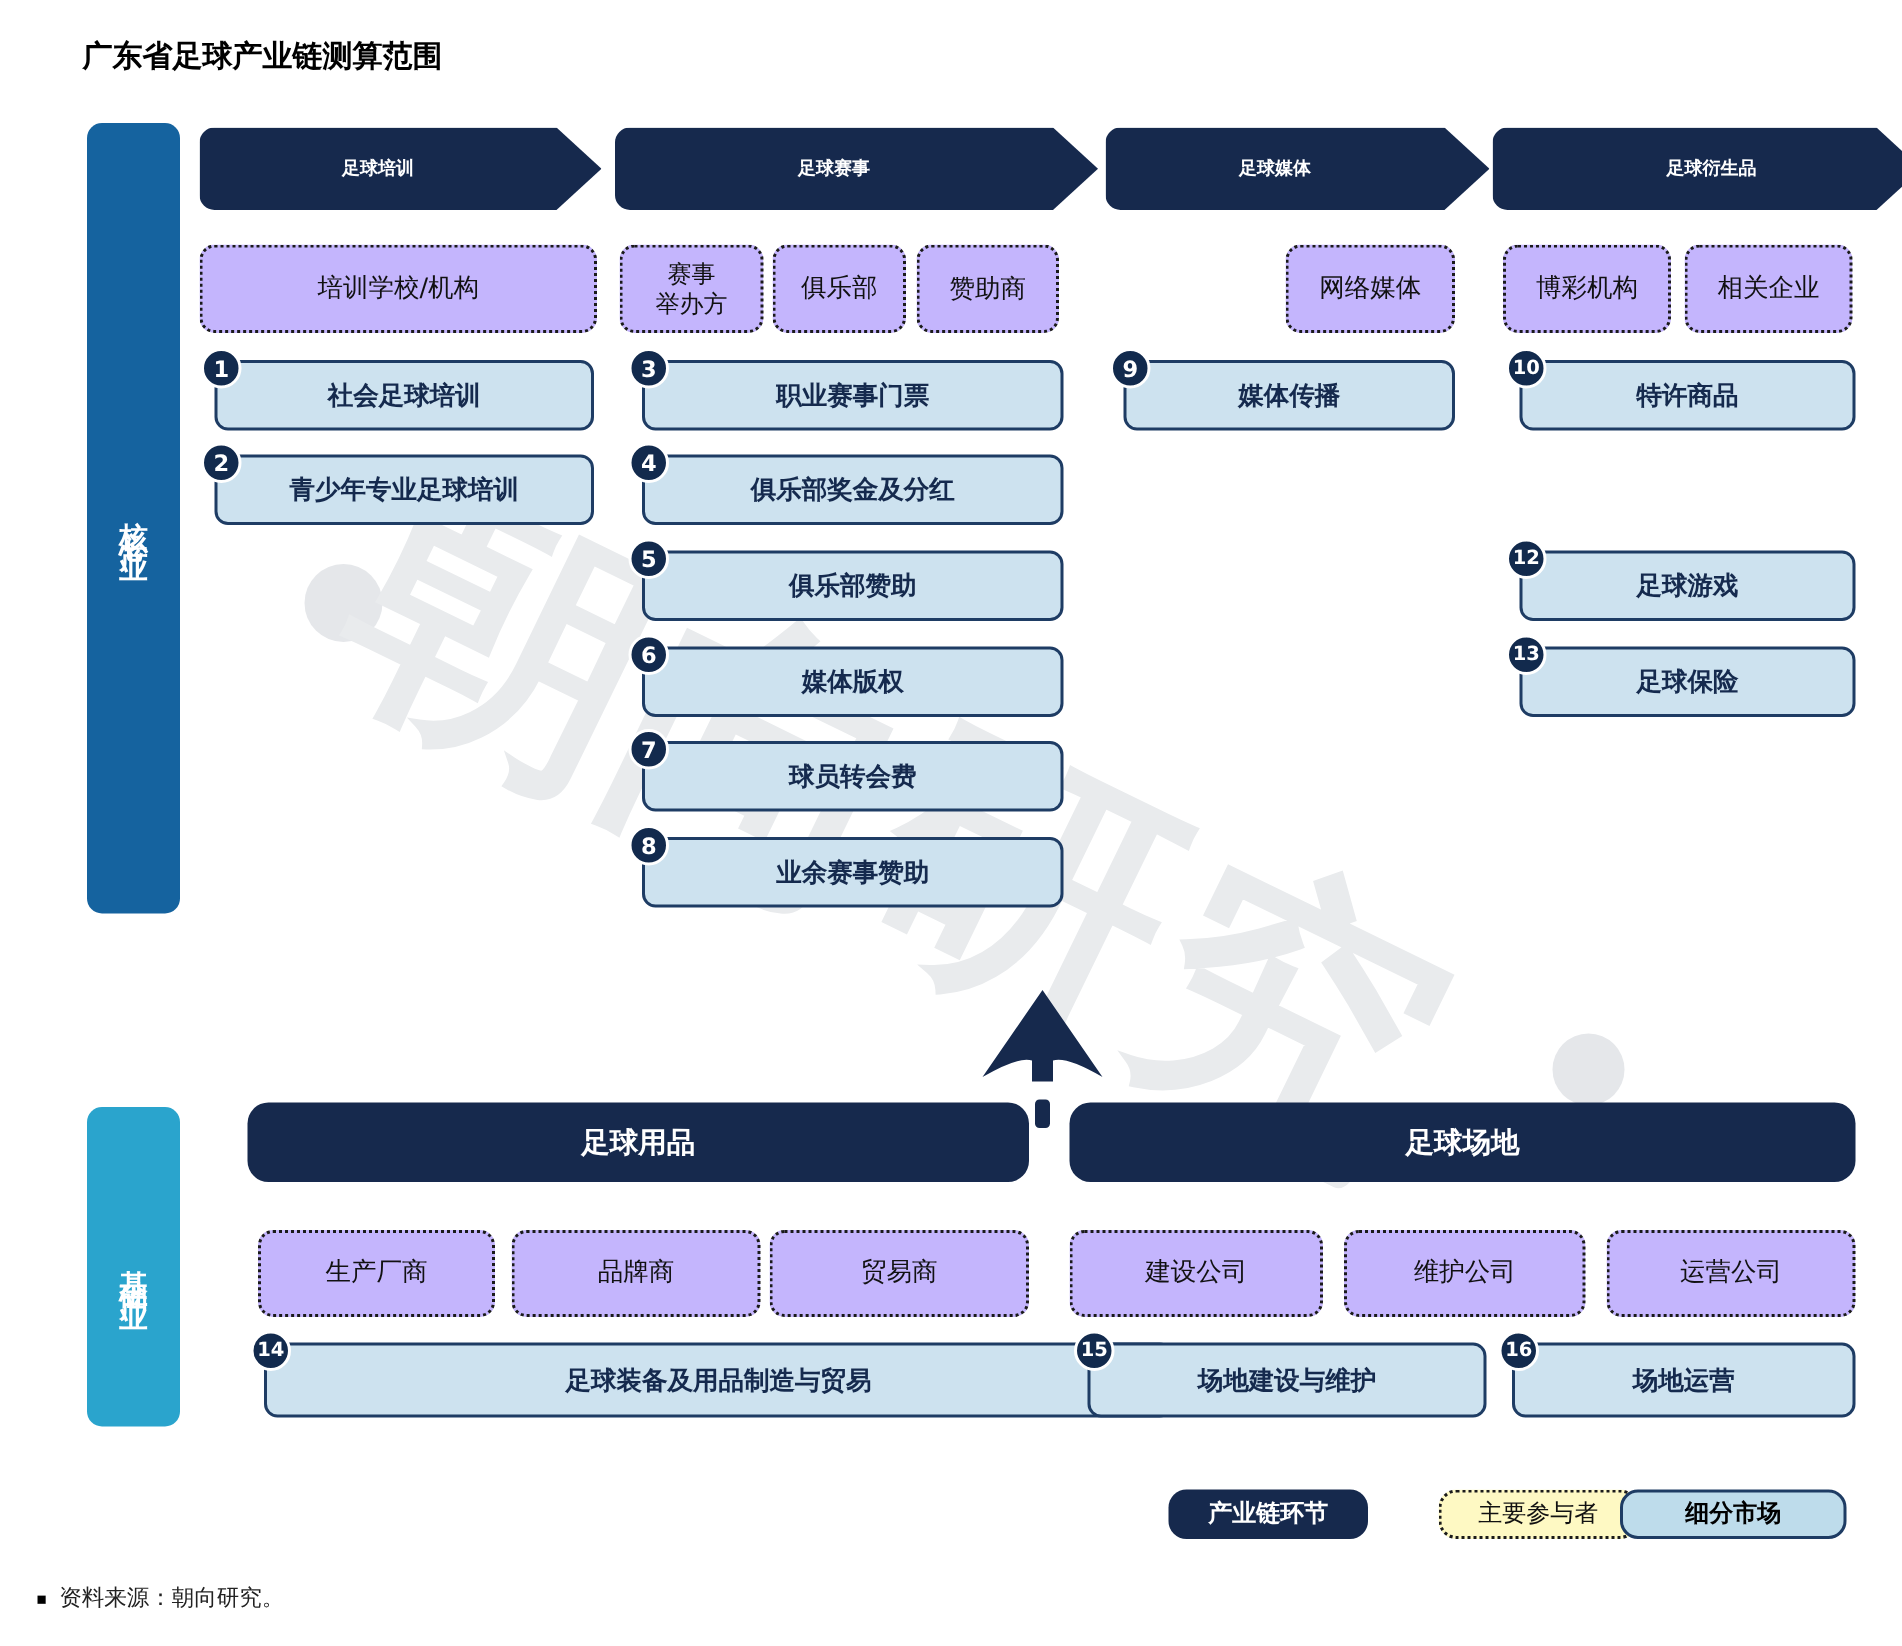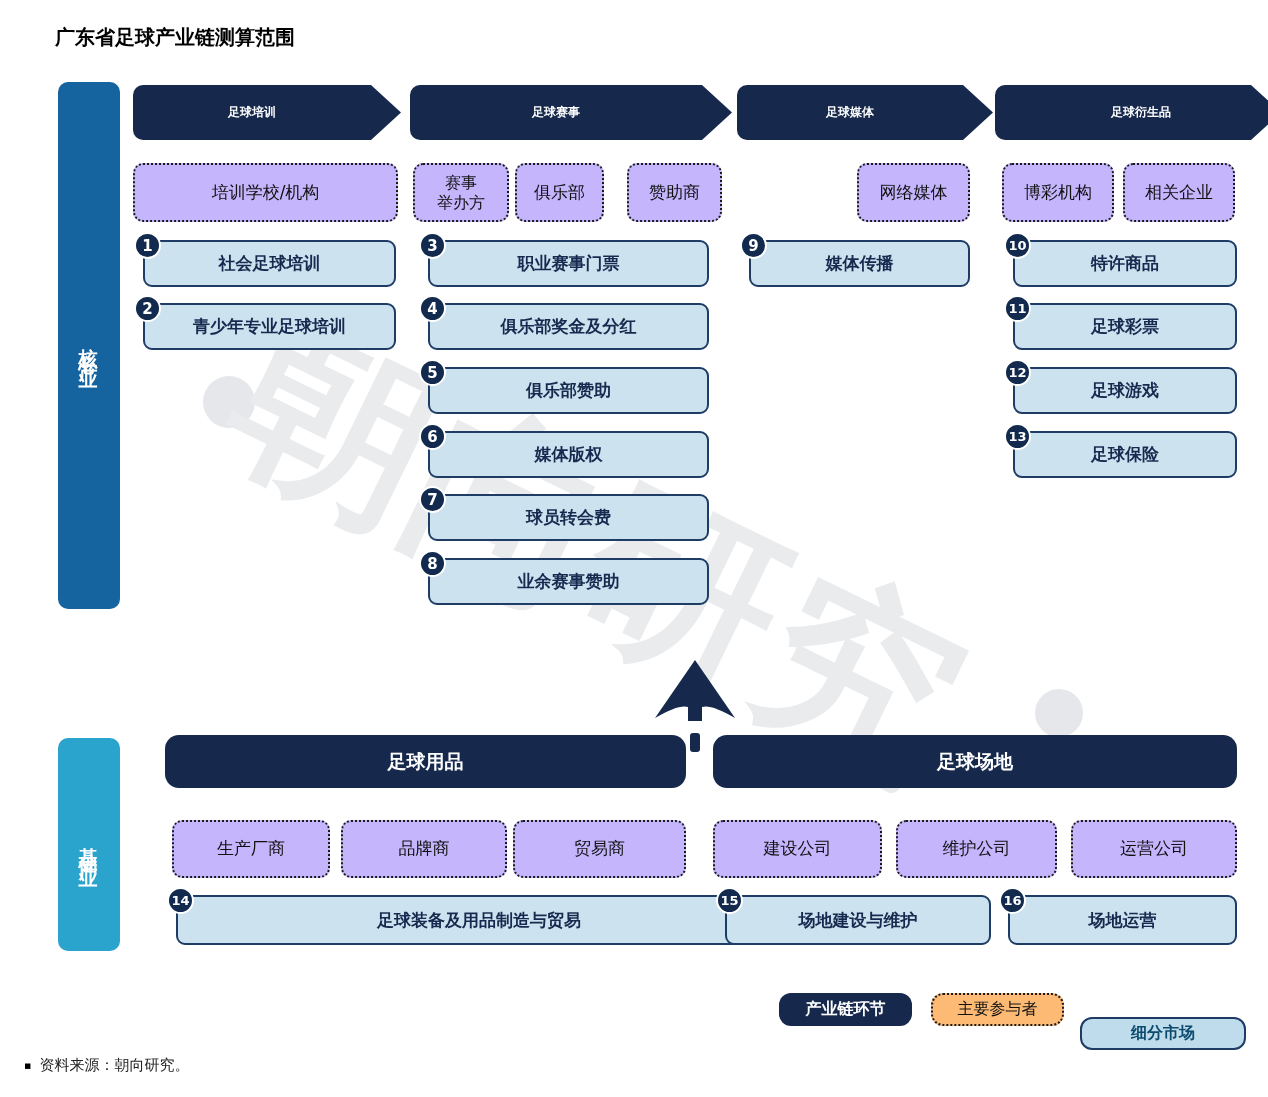--- a/index.html
+++ b/index.html
@@ -42,22 +42,22 @@
   .market.bottom{top:895px;height:50px;}
 
   .section-header{position:absolute;top:735px;height:53px;background:#16294d;border-radius:14px;
     display:flex;align-items:center;justify-content:center;color:#fff;font-weight:bold;font-size:19px;}
 
   .connector{position:absolute;left:652px;top:660px;}
 
   .legend-item{position:absolute;top:993px;height:33px;box-sizing:border-box;border-radius:12px;
     display:flex;align-items:center;justify-content:center;font-size:16px;}
   .legend-chain{left:779px;width:133px;background:#16294d;color:#fff;font-weight:bold;}
-  .legend-participant{left:931px;width:133px;background:#fdba74;border:2px dotted #1a1a1a;color:#111;}
-  .legend-market{left:1080px;width:166px;background:#bedceb;border:2px solid #1e3c64;color:#0c4a6e;font-weight:bold;margin-top:24px;}
+  .legend-participant{left:959px;width:133px;background:#fef9c3;border:2px dotted #1a1a1a;color:#111;}
+  .legend-market{left:1080px;width:151px;background:#bedceb;border:2px solid #1e3c64;color:#000000;font-weight:bold;}
 
   .footer{position:absolute;left:24px;top:1056px;font-size:15px;color:#222;display:flex;align-items:center;gap:8px;}
   .footer .bullet{font-size:11px;color:#000;}
 </style>
 </head>
 <body>
 
 <div class="page">
 
   <div class="wm-dot d1"></div>
@@ -85,21 +85,21 @@
       <span>足球媒体</span>
     </div>
     <div class="arrow-header" style="left:995px;width:250px;padding-left:36px;">
       <span>足球衍生品</span>
     </div>
 
     <div class="participant" style="left:133px;width:265px;">培训学校/机构</div>
     <div class="participant" style="left:413px;width:96px;font-size:16px;">赛事
 举办方</div>
     <div class="participant" style="left:515px;width:89px;">俱乐部</div>
-    <div class="participant" style="left:627px;width:95px;font-family:Liberation Serif, serif;">赞助商</div>
+    <div class="participant" style="left:611px;width:95px;font-family:Liberation Serif, serif;">赞助商</div>
     <div class="participant" style="left:857px;width:113px;">网络媒体</div>
     <div class="participant" style="left:1002px;width:112px;">博彩机构</div>
     <div class="participant" style="left:1123px;width:112px;">相关企业</div>
 
     <div class="market" style="left:143px;top:240px;width:253px;">
       <span class="num">1</span>
       <span class="mlabel">社会足球培训</span>
     </div>
     <div class="market" style="left:143px;top:303px;width:253px;">
       <span class="num">2</span>
@@ -132,24 +132,20 @@
     </div>
 
     <div class="market" style="left:749px;top:240px;width:221px;">
       <span class="num">9</span>
       <span class="mlabel">媒体传播</span>
     </div>
 
     <div class="market" style="left:1013px;top:240px;width:224px;">
       <span class="num n2">10</span>
       <span class="mlabel">特许商品</span>
-    </div>
-    <div class="market" style="left:1013px;top:303px;width:224px;">
-      <span class="num n2">11</span>
-      <span class="mlabel">足球彩票</span>
     </div>
     <div class="market" style="left:1013px;top:367px;width:224px;">
       <span class="num n2">12</span>
       <span class="mlabel">足球游戏</span>
     </div>
     <div class="market" style="left:1013px;top:431px;width:224px;">
       <span class="num n2">13</span>
       <span class="mlabel">足球保险</span>
     </div>
 

